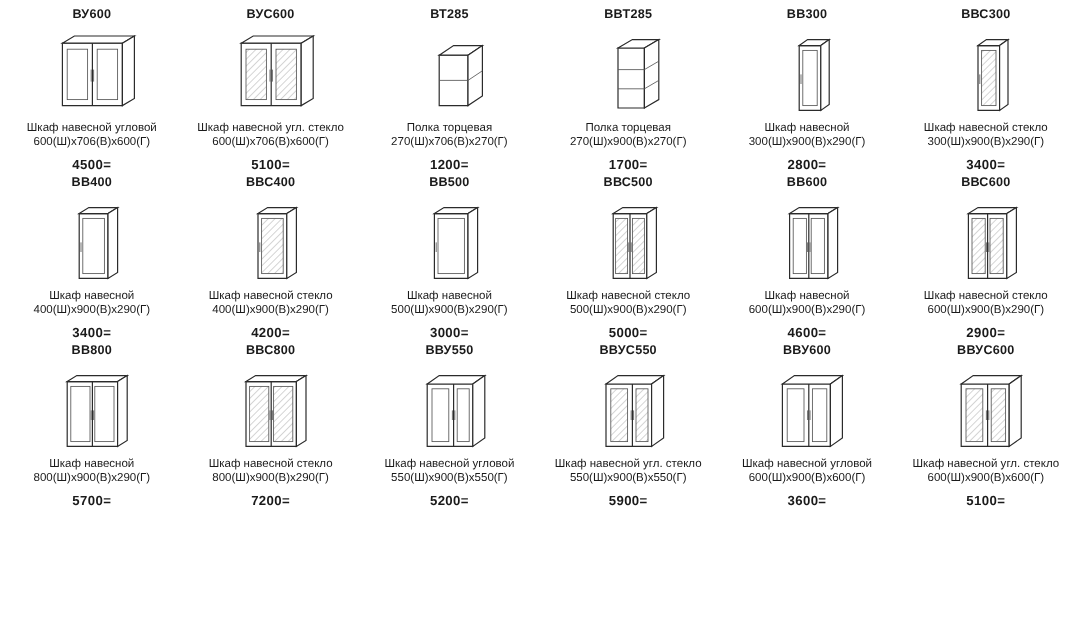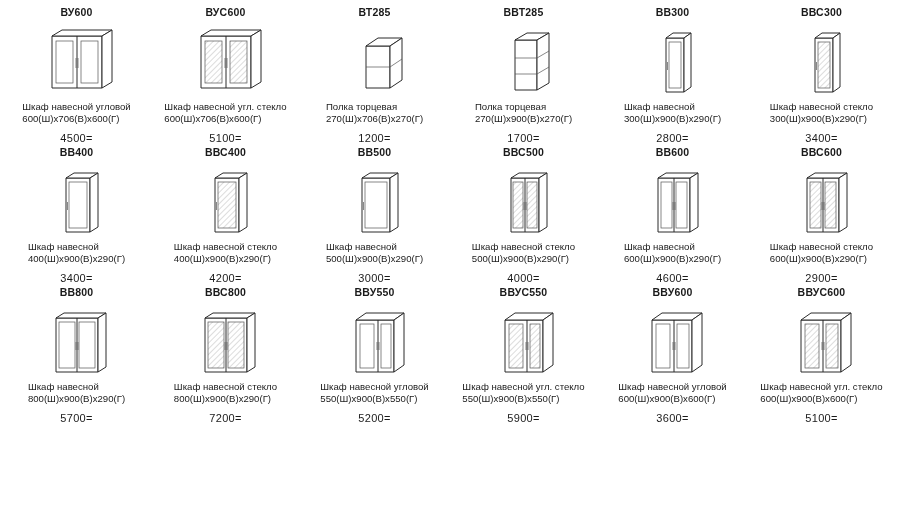--- a/index.html
+++ b/index.html
@@ -41,27 +41,28 @@
   }
   .art {
     height: 78px;
     display: flex;
     align-items: flex-end;
     justify-content: center;
     margin-bottom: 3px;
   }
   .desc {
     font-size: 9.6px;
+    text-align: center;
     line-height: 11.5px;
     min-height: 24px;
     white-space: pre-line;
   }
   .price {
     font-size: 11px;
-    font-weight: normal;
+    font-weight: bold;
     margin-top: 7px;
     text-align: center;
     letter-spacing: 0.3px;
   }
   svg { display: block; }
   .ln { stroke: #2b2b2b; stroke-width: 1; fill: none; }
   .ln-thin { stroke: #555; stroke-width: 0.7; fill: none; }
   .fillw { fill: #ffffff; }
 </style>
 </head>
@@ -255,21 +256,21 @@
         <polygon class="ln fillw" points="60,16 68,11 68,65 60,70"></polygon>
         <line class="ln" x1="46" y1="16" x2="46" y2="70"></line>
         <rect x="34" y="20" width="10" height="46" fill="url(#h5)" stroke="#555" stroke-width="0.7"></rect>
         <rect x="48" y="20" width="10" height="46" fill="url(#h5)" stroke="#555" stroke-width="0.7"></rect>
         <line class="ln-thin" x1="45" y1="40" x2="45" y2="48"></line>
         <line class="ln-thin" x1="47" y1="40" x2="47" y2="48"></line>
       </svg>
     </div>
     <div class="desc">Шкаф навесной стекло
 500(Ш)х900(В)х290(Г)</div>
-    <div class="price">4000=</div>
+    <div class="price">5000=</div>
   </div>
 
   <div class="cell">
     <div class="code">ВВ600</div>
     <div class="art">
       <svg width="90" height="76" viewBox="0 0 90 76">
         <polygon class="ln fillw" points="30,16 62,16 62,70 30,70"></polygon>
         <polygon class="ln fillw" points="30,16 38,11 70,11 62,16"></polygon>
         <polygon class="ln fillw" points="62,16 70,11 70,65 62,70"></polygon>
         <line class="ln" x1="46" y1="16" x2="46" y2="70"></line>

